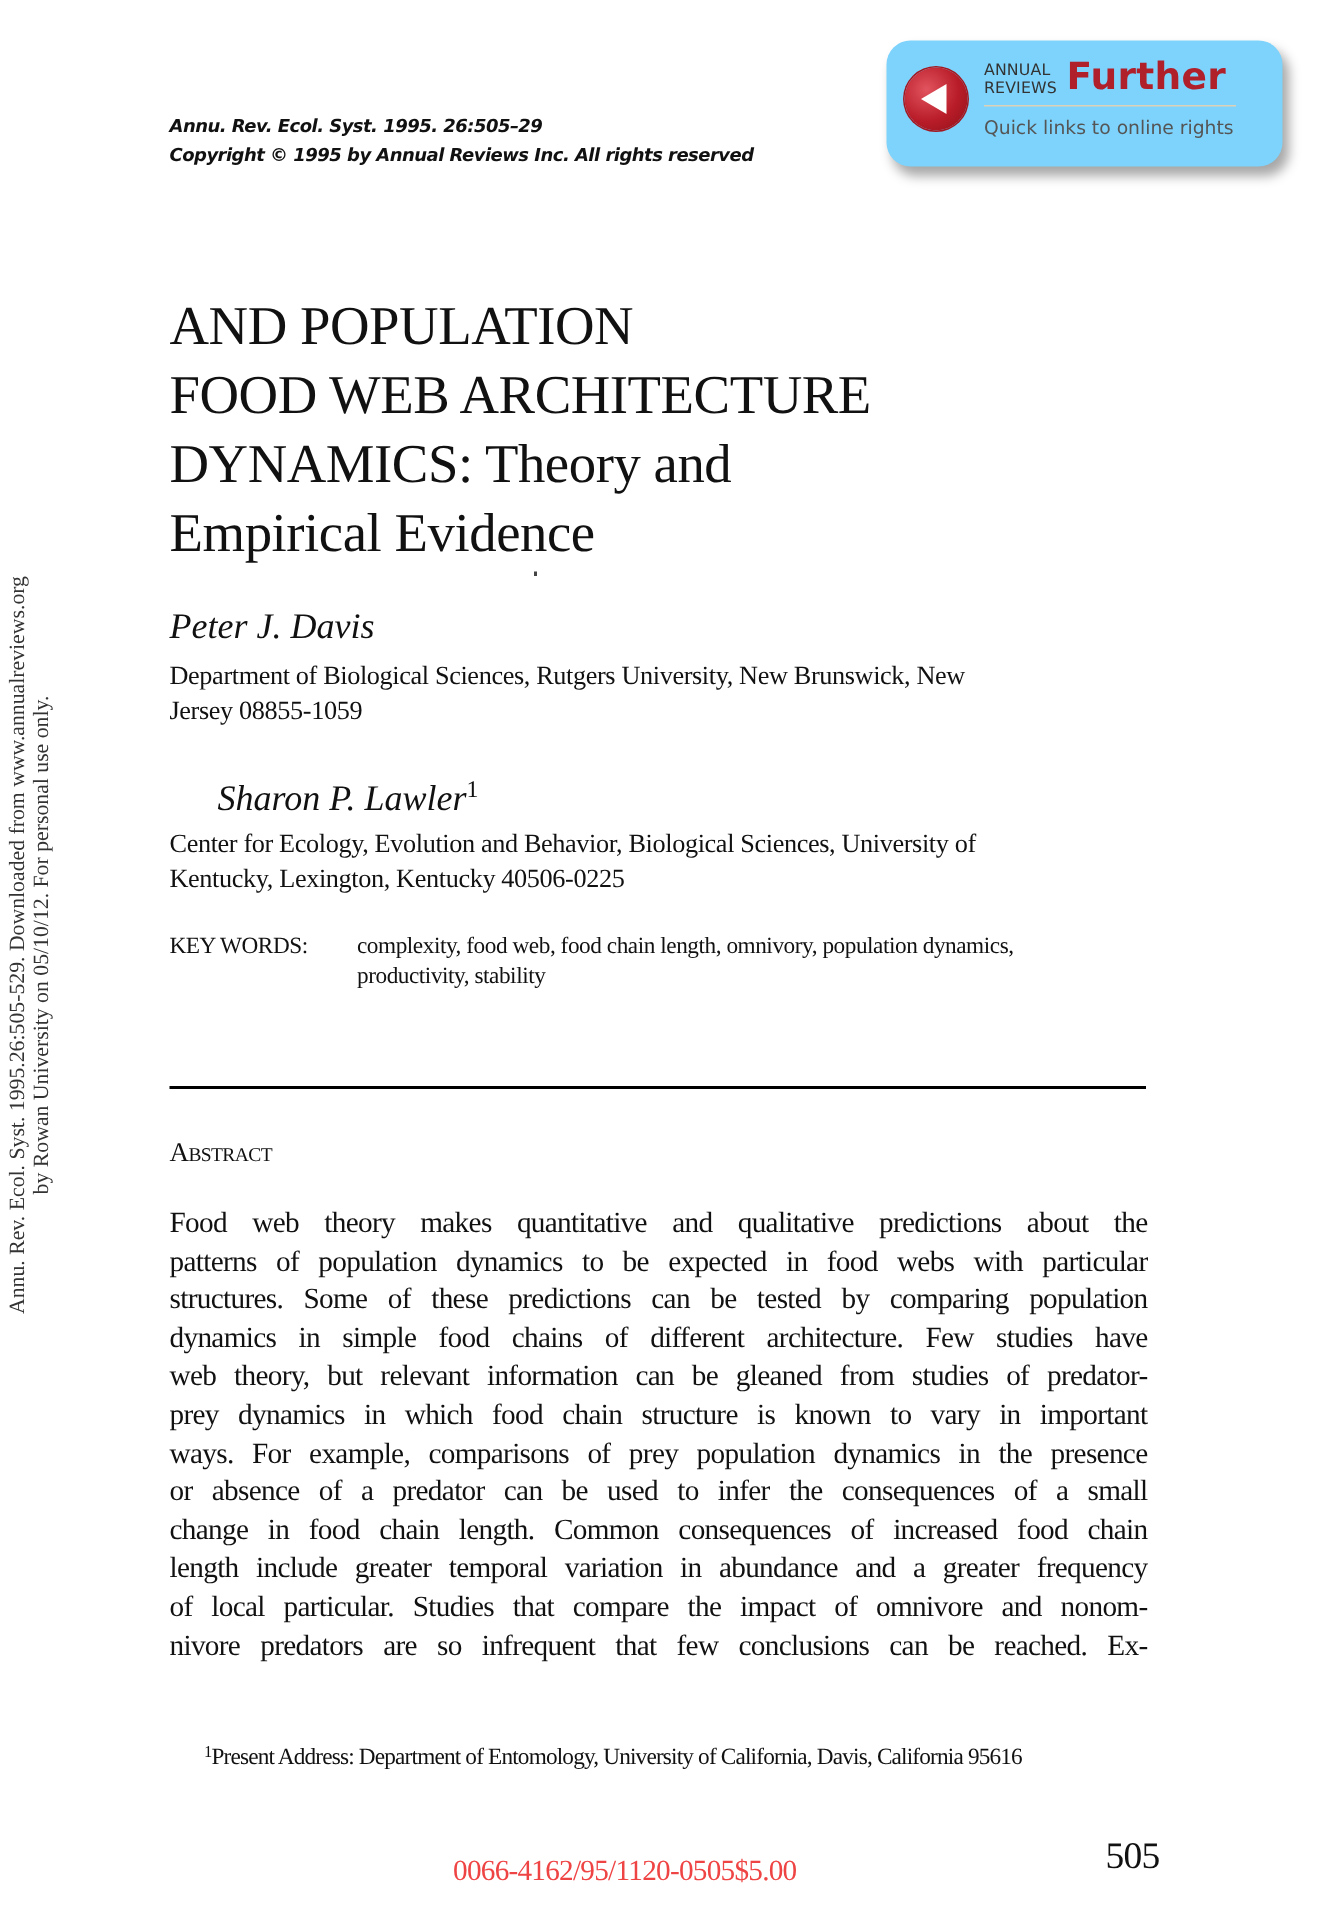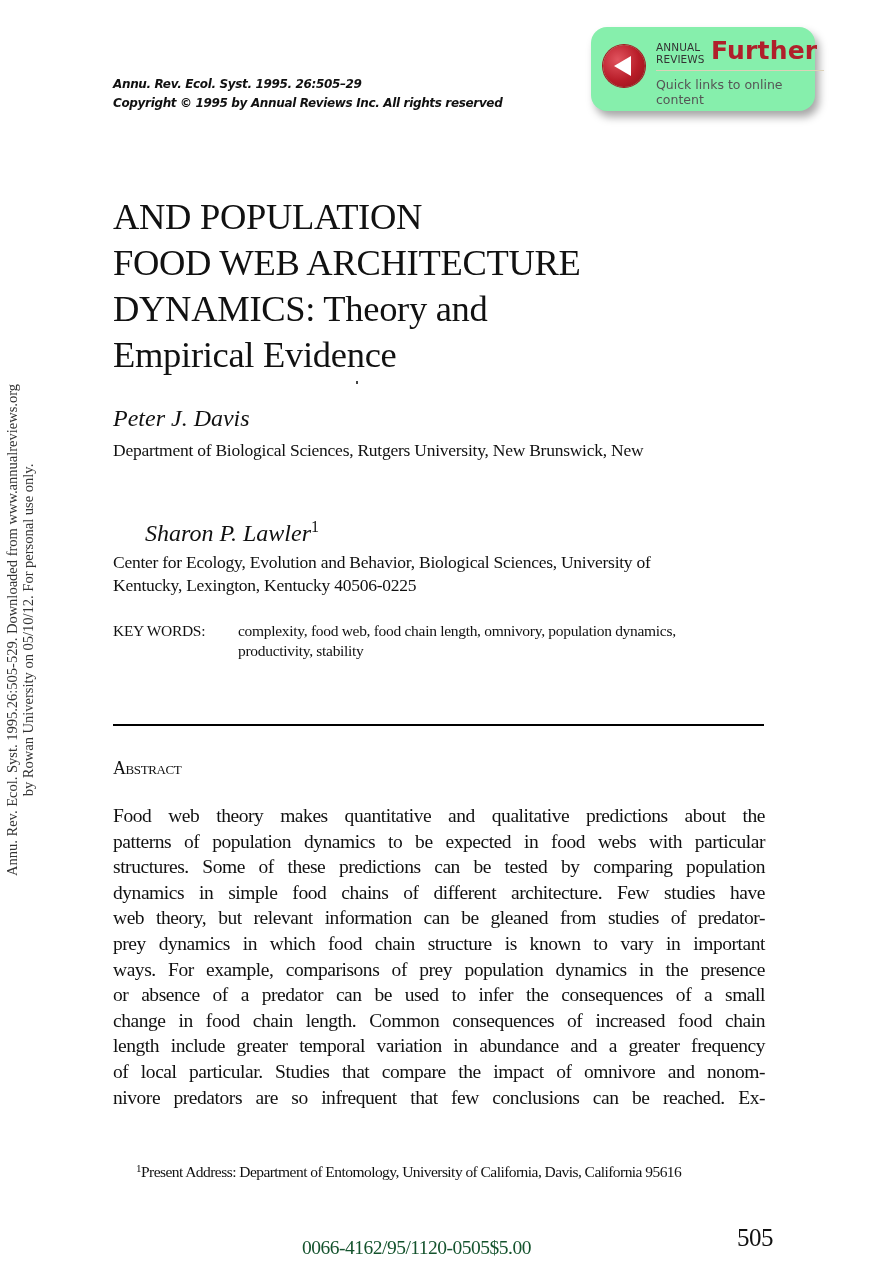--- a/index.html
+++ b/index.html
@@ -39,24 +39,24 @@
       font-weight: bold;
       font-size: 12px;
       line-height: 19px;
       letter-spacing: -0.35px;
       color: #111;
     }
     .further-badge {
       position: absolute;
       left: 591px;
       top: 27px;
-      width: 224px;
+      width: 264px;
       height: 84px;
       border-radius: 16px;
-      background: #86efac;
+      background: #7dd3fc;
       box-shadow: 4px 6px 8px rgba(0,0,0,0.35);
       cursor: pointer;
     }
     .further-icon {
       position: absolute;
       left: 12px;
       top: 18px;
       width: 42px;
       height: 42px;
       border-radius: 50%;
@@ -232,21 +232,21 @@
       color: #111;
       margin-top: 28px;
     }
     .price-code {
       position: absolute;
       left: 302px;
       top: 1237px;
       font-family: "Liberation Serif", serif;
       font-size: 19.5px;
       letter-spacing: -0.5px;
-      color: #14532d;
+      color: #ef4444;
     }
   </style>
 </head>
 <body>
 
 <div class="side-note">
   <div>Annu. Rev. Ecol. Syst. 1995.26:505-529. Downloaded from www.annualreviews.org</div>
   <div>by Rowan University on 05/10/12. For personal use only.</div>
 </div>
 
@@ -256,36 +256,37 @@
 </div>
 
 <div class="further-badge">
   <div class="further-icon"></div>
   <div class="further-annual">
     <div>ANNUAL</div>
     <div>REVIEWS</div>
   </div>
   <div class="further-word">Further</div>
   <div class="further-rule"></div>
-  <div class="further-sub">Quick links to online content</div>
+  <div class="further-sub">Quick links to online rights</div>
 </div>
 
 <div class="title">
   <div>AND POPULATION</div>
   <div>FOOD WEB ARCHITECTURE</div>
   <div>DYNAMICS: Theory and</div>
   <div>Empirical Evidence</div>
 </div>
 <div class="title-dot"></div>
 
 <div class="author-name" style="top:405px;">
   <span>Peter J. Davis</span>
 </div>
 <div class="affiliation" style="top:439px;">
   <div>Department of Biological Sciences, Rutgers University, New Brunswick, New</div>
+  <div>Jersey 08855-1059</div>
 </div>
 
 <div class="author-name" style="top:518px;margin-left:32px;">
   <span>Sharon P. Lawler</span><sup>1</sup>
 </div>
 <div class="affiliation" style="top:551px;">
   <div>Center for Ecology, Evolution and Behavior, Biological Sciences, University of</div>
   <div>Kentucky, Lexington, Kentucky 40506-0225</div>
 </div>
 

